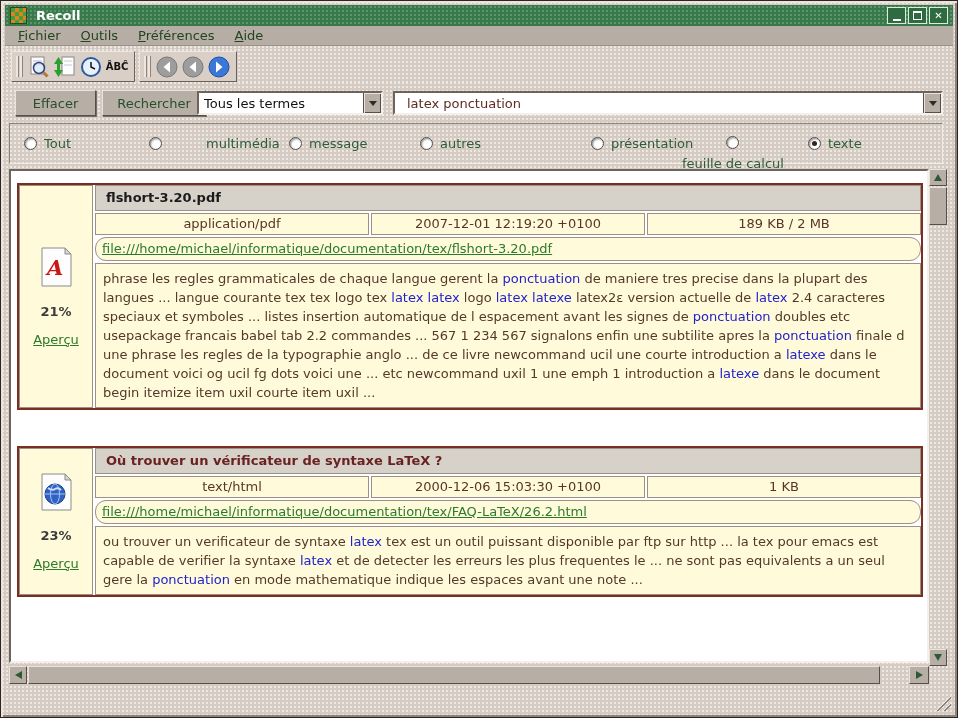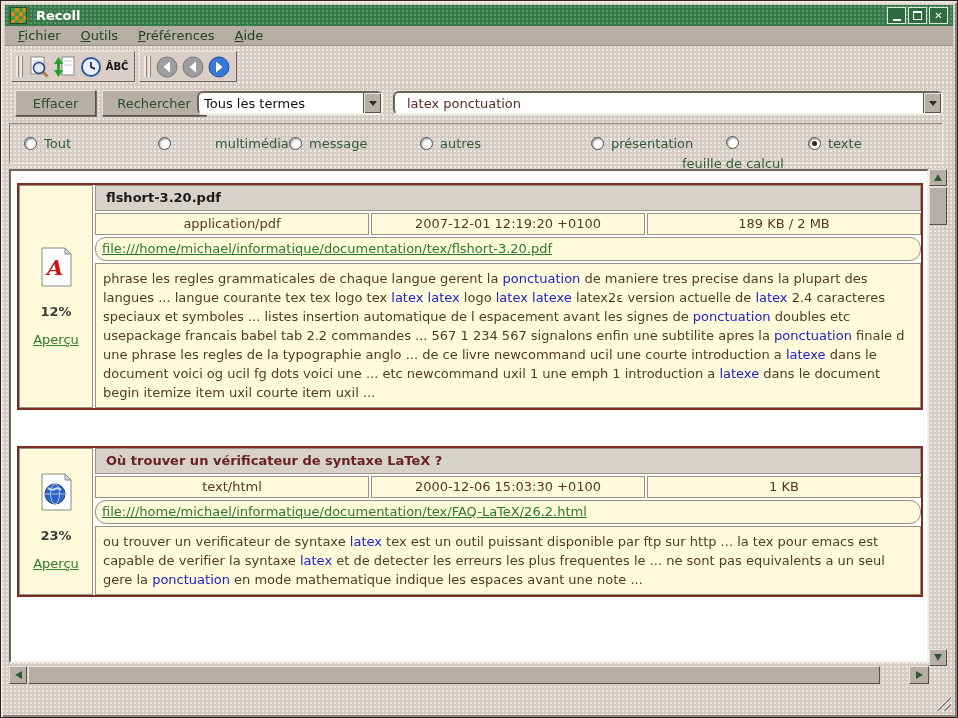--- a/index.html
+++ b/index.html
@@ -43,36 +43,36 @@
   .search-row{position:absolute;left:4px;top:82px;right:4px;height:40px;}
   .push-btn{position:absolute;top:7px;height:26px;background:#b7aea6;
     border-top:1px solid #ebe3db;border-left:1px solid #ebe3db;border-right:1px solid #57504a;border-bottom:1px solid #57504a;
     box-shadow:1px 1px 0 rgba(40,35,30,.55);
     font-family:"DejaVu Sans",sans-serif;font-size:13px;color:#274f2c;
     display:flex;align-items:center;justify-content:center;box-sizing:border-box;}
   .btn-clear{left:10px;width:81px;}
   .btn-search{left:97px;width:104px;}
   .combo{position:absolute;top:8px;height:24px;background:#fff;box-sizing:border-box;
     border-top:2px solid #6d645c;border-left:2px solid #6d645c;border-right:2px solid #f4efe9;border-bottom:2px solid #f4efe9;
-    display:flex;align-items:center;border-radius:6px;}
+    display:flex;align-items:center;}
   .combo-mode{left:192px;width:186px;}
   .combo-query{left:388px;width:550px;}
   .combo-text{flex:1;font-size:13px;color:#111;padding-left:5px;white-space:nowrap;overflow:hidden;}
   .combo-input{flex:1;font-family:"DejaVu Sans",sans-serif;font-size:13px;color:#5f2a22;border:none;outline:none;
     padding-left:12px;background:transparent;}
   .combo-arrow-btn{width:17px;height:100%;background:#b7aea6;
     border-left:1px solid #57504a;box-shadow:inset 1px 1px 0 #ebe3db, inset -1px -1px 0 #57504a;
     display:flex;align-items:center;justify-content:center;}
   .tri-down{width:0;height:0;border-left:4px solid rgba(0,0,0,0);border-right:4px solid rgba(0,0,0,0);border-top:5px solid #2f2a25;}
   
   .filter-bar{position:absolute;left:8px;top:122px;width:934px;height:41px;box-sizing:border-box;
     border:1px solid;border-color:#8b827a #f2ece6 #f2ece6 #8b827a;}
   .radio-item{position:absolute;top:12px;display:flex;align-items:center;gap:7px;}
   .radio-item:nth-child(1){left:14px;}
-  .radio-item:nth-child(2){left:148px;gap:44px;}
+  .radio-item:nth-child(2){left:139px;gap:44px;}
   .radio-item:nth-child(3){left:279px;}
   .radio-item:nth-child(4){left:410px;}
   .radio-item:nth-child(5){left:541px;padding-left:40px;}
   .radio-item:nth-child(6){left:672px;flex-direction:column;}
   .radio-item:nth-child(7){left:798px;}
   .radio{width:11px;height:11px;border-radius:50%;background:#fff;border:1px solid #55504a;
     box-shadow:inset 1px 1px 2px rgba(0,0,0,.45);position:relative;}
   .radio.checked::after{content:"";position:absolute;left:3px;top:3px;width:5px;height:5px;border-radius:50%;background:#38211c;}
   .radio-label{font-size:13px;color:#2d5c36;}
   
@@ -249,21 +249,21 @@
 
   <div class="results-outer">
     <div id="results-list">
         <div class="result-card">
           <div class="res-left cell">
             <div class="res-icon"><svg width="34" height="40" viewBox="0 0 34 40">
                 <path d="M3 1 h23 l6 6 v32 h-29 z" fill="#fdfdfd" stroke="#8a8a8a"></path>
                 <path d="M26 1 l6 6 h-6 z" fill="#d8d8d8" stroke="#8a8a8a"></path>
                 <text x="8" y="28" font-size="21" font-weight="bold" font-style="italic" fill="#cc1515" font-family="DejaVu Serif,serif">A</text>
               </svg></div>
-            <div class="res-rel">12%</div>
+            <div class="res-rel">21%</div>
             <a class="green-link">Aperçu</a>
           </div>
           <div class="res-title res-title-cell" style="color: rgb(26, 26, 26);">flshort-3.20.pdf</div>
           <div class="res-meta">
             <div class="cell">application/pdf</div>
             <div class="cell">2007-12-01 12:19:20 +0100</div>
             <div class="cell">189 KB / 2 MB</div>
           </div>
           <div class="res-url cell"><a class="green-link">file:///home/michael/informatique/documentation/tex/flshort-3.20.pdf</a></div>
           <div class="res-snippet cell"><span>phrase les regles grammaticales de chaque langue gerent la </span><span class="hl">ponctuation</span><span> de maniere tres precise dans la plupart des langues ... langue courante tex tex logo tex </span><span class="hl">latex latex</span><span> logo </span><span class="hl">latex latexe</span><span> latex2ε version actuelle de </span><span class="hl">latex</span><span> 2.4 caracteres speciaux et symboles ... listes insertion automatique de l espacement avant les signes de </span><span class="hl">ponctuation</span><span> doubles etc usepackage francais babel tab 2.2 commandes ... 567 1 234 567 signalons enfin une subtilite apres la </span><span class="hl">ponctuation</span><span> finale d une phrase les regles de la typographie anglo ... de ce livre newcommand ucil une courte introduction a </span><span class="hl">latexe</span><span> dans le document voici og ucil fg dots voici une ... etc newcommand uxil 1 une emph 1 introduction a </span><span class="hl">latexe</span><span> dans le document begin itemize item uxil courte item uxil ...</span></div>

